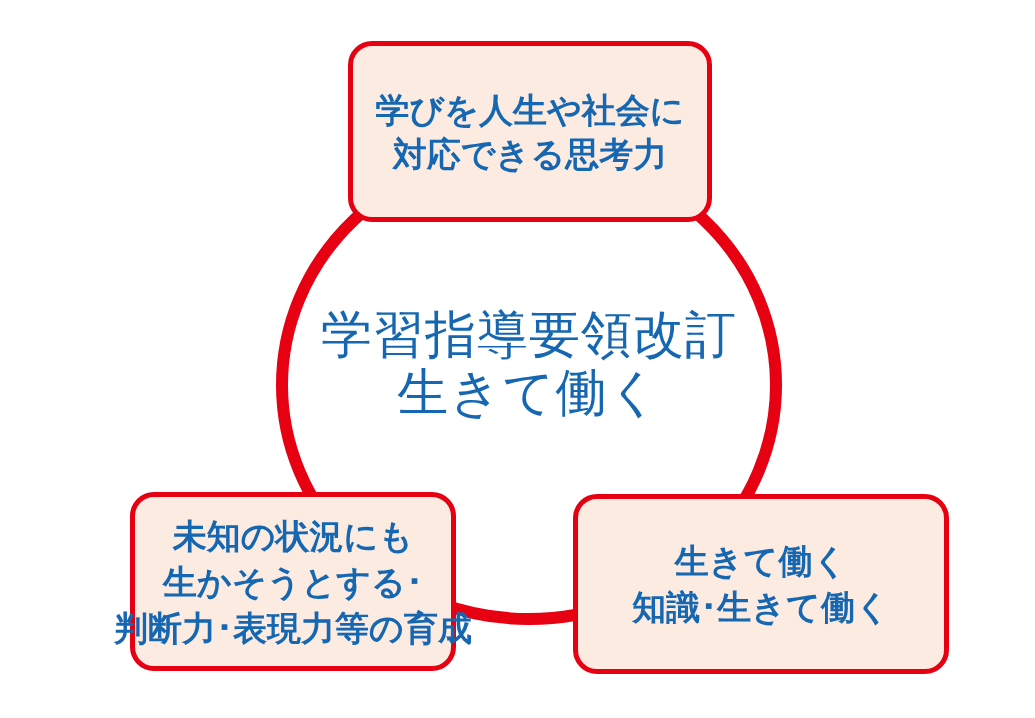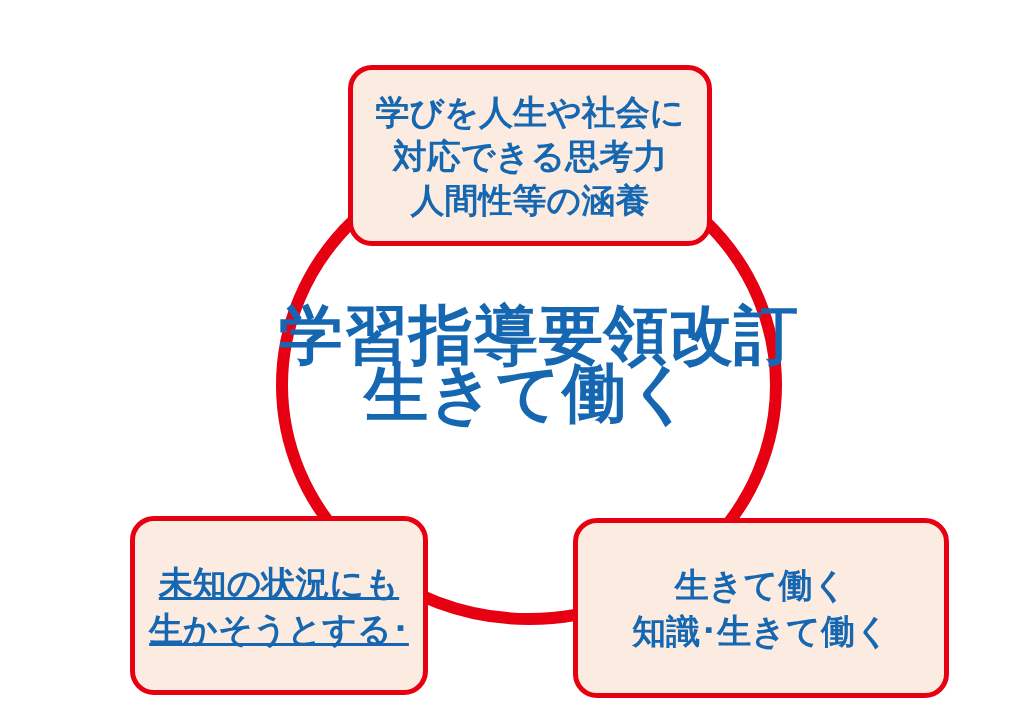--- a/index.html
+++ b/index.html
@@ -37,60 +37,58 @@
     stroke-width: 12px;
   }
   .diagram-title {
     position: absolute;
     left: 279px;
     top: 306px;
     width: 500px;
     z-index: 1;
     text-align: center;
     color: var(--blue);
-    font-weight: bold;
-    font-size: 64px;
+    font-weight: normal;
+    font-size: 51px;
     line-height: 58px;
     letter-spacing: 1px;
     white-space: nowrap;
   }
   .node {
     position: absolute;
     box-sizing: border-box;
     z-index: 2;
     background: var(--box-fill);
     border: 5px solid var(--accent);
     border-radius: 24px;
     display: flex;
     flex-direction: column;
     justify-content: center;
     align-items: center;
     text-align: center;
     color: var(--blue);
     font-weight: bold;
     font-size: 34px;
     white-space: nowrap;
-    margin-top: 24px;
   }
   .node .line {
     display: block;
     line-height: 44px;
   }
   .node-top {
     left: 348px;
     top: 41px;
     width: 364px;
     height: 181px;
   }
   .node-bottom-left {
     left: 130px;
     top: 492px;
-    width: 298px;
+    width: 326px;
     height: 179px;
-    text-decoration: underline;
   }
   .node-bottom-left .line,
   .node-bottom-right .line {
     line-height: 46px;
   }
   .node-bottom-right {
     left: 573px;
     top: 494px;
     width: 376px;
     height: 180px;
@@ -107,26 +105,26 @@
   </svg>
 
   <div class="diagram-title">
     <span class="line">学習指導要領改訂</span><br>
     <span class="line">生きて働く</span>
   </div>
 
   <div class="node node-top">
     <span class="line">学びを人生や社会に</span>
     <span class="line">対応できる思考力</span>
-    <span class="line">人間性等の涵養</span>
   </div>
 
   <div class="node node-bottom-left">
     <span class="line">未知の状況にも</span>
     <span class="line">生かそうとする･</span>
+    <span class="line">判断力･表現力等の育成</span>
   </div>
 
   <div class="node node-bottom-right">
     <span class="line">生きて働く</span>
     <span class="line">知識･生きて働く</span>
   </div>
 
 </div>
 
 </body></html>

